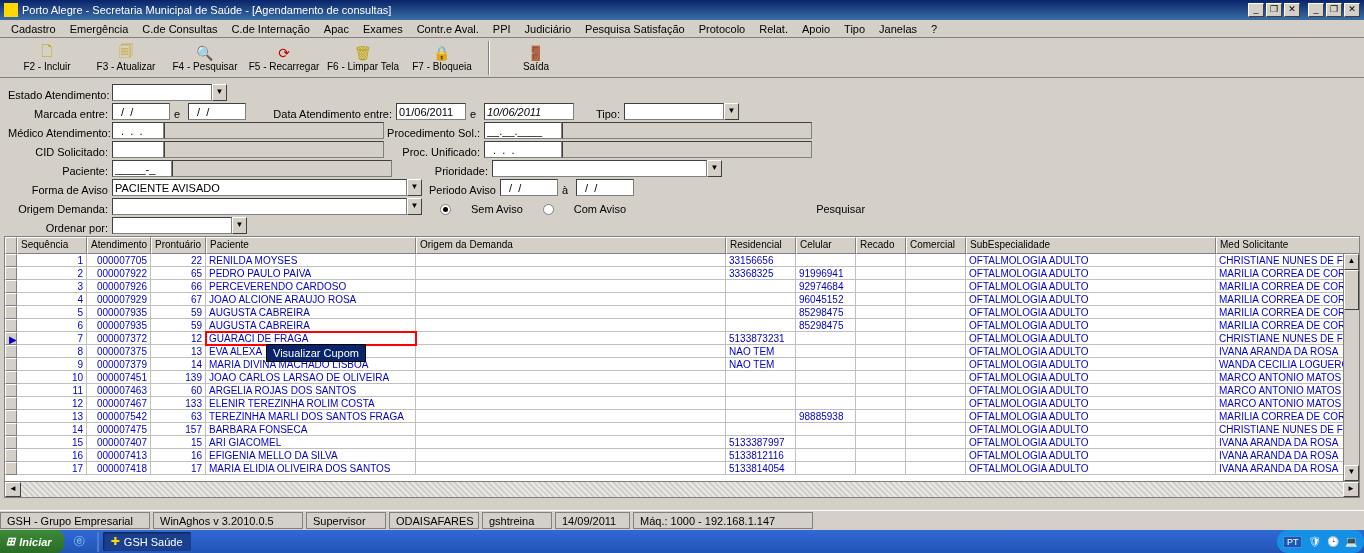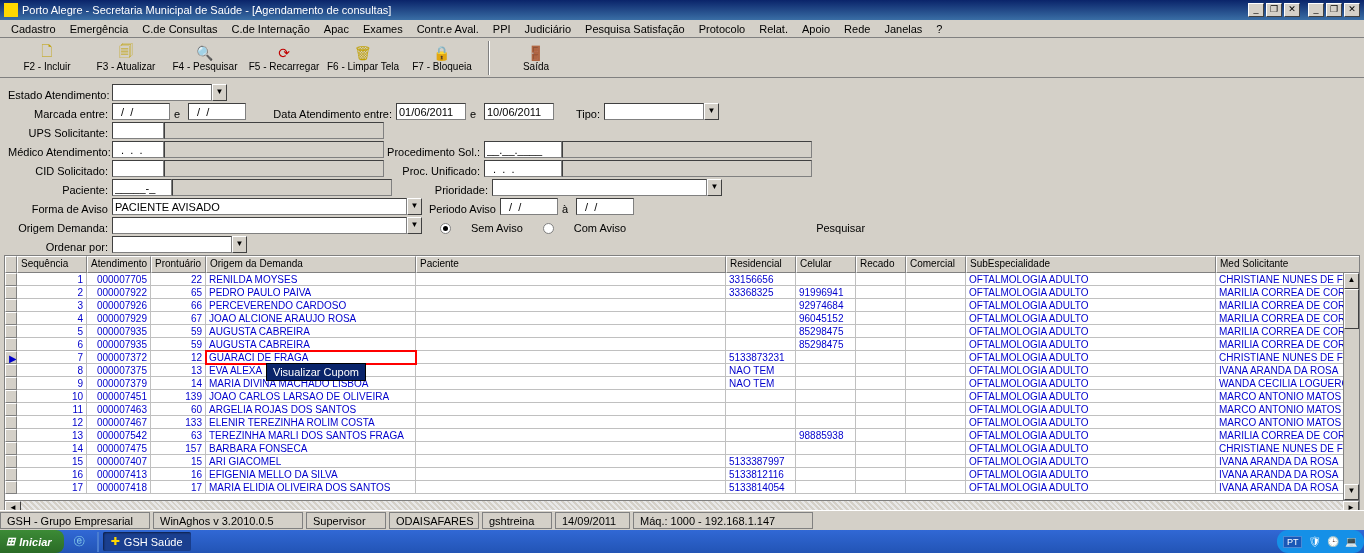--- a/index.html
+++ b/index.html
@@ -80,21 +80,21 @@
     <span class="mi">C.de Internação</span>
     <span class="mi">Apac</span>
     <span class="mi">Exames</span>
     <span class="mi">Contr.e Aval.</span>
     <span class="mi">PPI</span>
     <span class="mi">Judiciário</span>
     <span class="mi">Pesquisa Satisfação</span>
     <span class="mi">Protocolo</span>
     <span class="mi">Relat.</span>
     <span class="mi">Apoio</span>
-    <span class="mi">Rede</span>
+    <span class="mi">Tipo</span>
     <span class="mi">Janelas</span>
     <span class="mi">?</span>
   </div>
 
 <div class="toolbar">
   <div class="tb-btn">
       <span class="glyph glyph-yellow">🗋</span>
       <span>F2 - Incluir</span>
     </div>
   <div class="tb-btn">
@@ -135,33 +135,28 @@
   </div>
 
   <div class="frow">
     <span class="lbl" style="width:104px">Marcada entre:</span>
     <input class="fld" style="width: 58px;" value="  /  /">
     <span class="lbl" style="width:18px;text-align:center">e</span>
     <input class="fld" style="width: 58px;" value="  /  /">
     <span class="lbl" style="width:150px">Data Atendimento entre:</span>
     <input class="fld" style="width: 70px;" value="01/06/2011">
     <span class="lbl" style="width:18px;text-align:center">e</span>
-    <input class="fld" style="width: 70px;" value="10/06/2011">
+    <input class="fld" style="width: 90px; font-style: italic;" value="10/06/2011">
     <span class="lbl" style="width:50px">Tipo:</span>
     <span class="dd">
         <input class="fld" style="width: 100px;">
         <span class="arr">▼</span>
       </span>
   </div>
 
-  <div class="frow">
-    <span class="lbl" style="width:104px">UPS Solicitante:</span>
-    <input class="fld" style="width: 52px;">
-    <input class="fld gray" style="width: 220px;">
-  </div>
 
   <div class="frow">
     <span class="lbl" style="width:104px">Médico Atendimento:</span>
     <input class="fld" style="width: 52px;" value="  .  .  .">
     <input class="fld gray" style="width: 220px;">
     <span class="lbl" style="width:100px">Procedimento Sol.:</span>
     <input class="fld" style="width: 78px;" value="__.__.____">
     <input class="fld gray" style="width: 250px;">
   </div>
 
@@ -226,22 +221,22 @@
     <span style="flex:1"></span>
   </div>
 </div>
 
 <div class="grid-wrap">
   <div class="grid" id="grid" style="grid-template-columns: 12px 70px 64px 55px 210px 310px 70px 60px 50px 60px 250px 220px;">
       <div class="gh"></div>
       <div class="gh">Sequência</div>
       <div class="gh">Atendimento</div>
       <div class="gh">Prontuário</div>
+      <div class="gh">Paciente</div>
       <div class="gh">Origem da Demanda</div>
-      <div class="gh">Paciente</div>
       <div class="gh">Residencial</div>
       <div class="gh">Celular</div>
       <div class="gh">Recado</div>
       <div class="gh">Comercial</div>
       <div class="gh">SubEspecialidade</div>
       <div class="gh">Med Solicitante</div>
       <div class="gc rowhead"></div>
       <div class="gc num">1</div>
       <div class="gc num">000007705</div>
       <div class="gc num">22</div>

